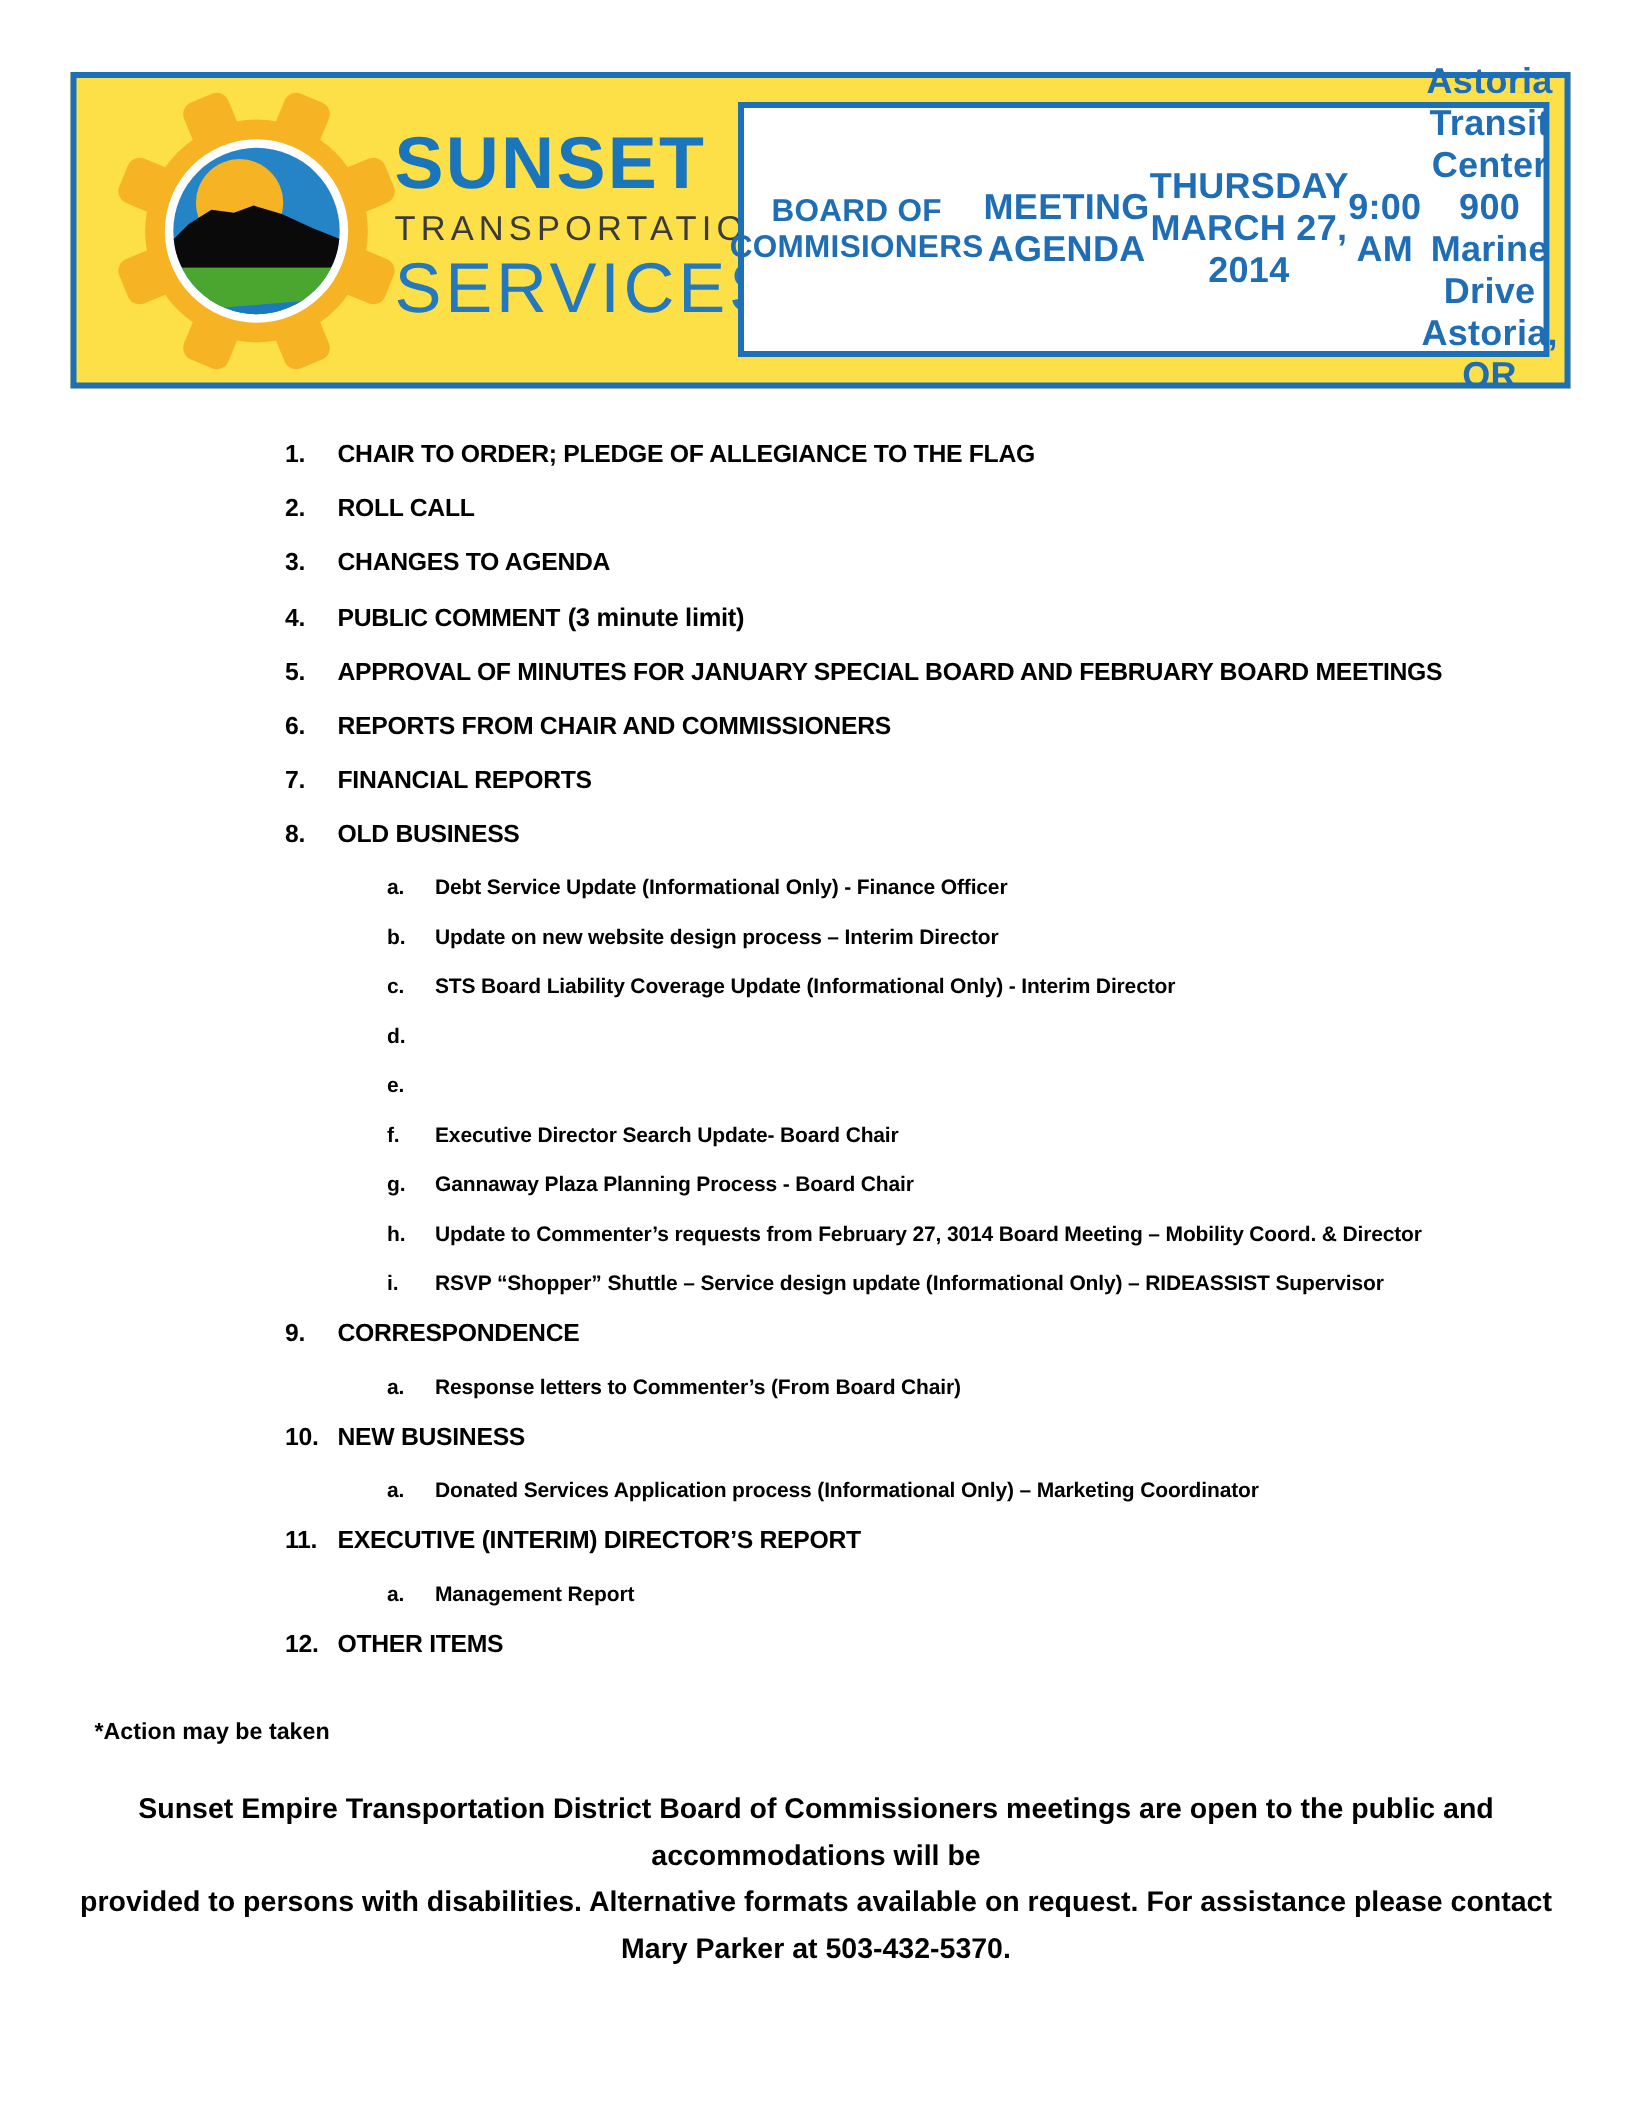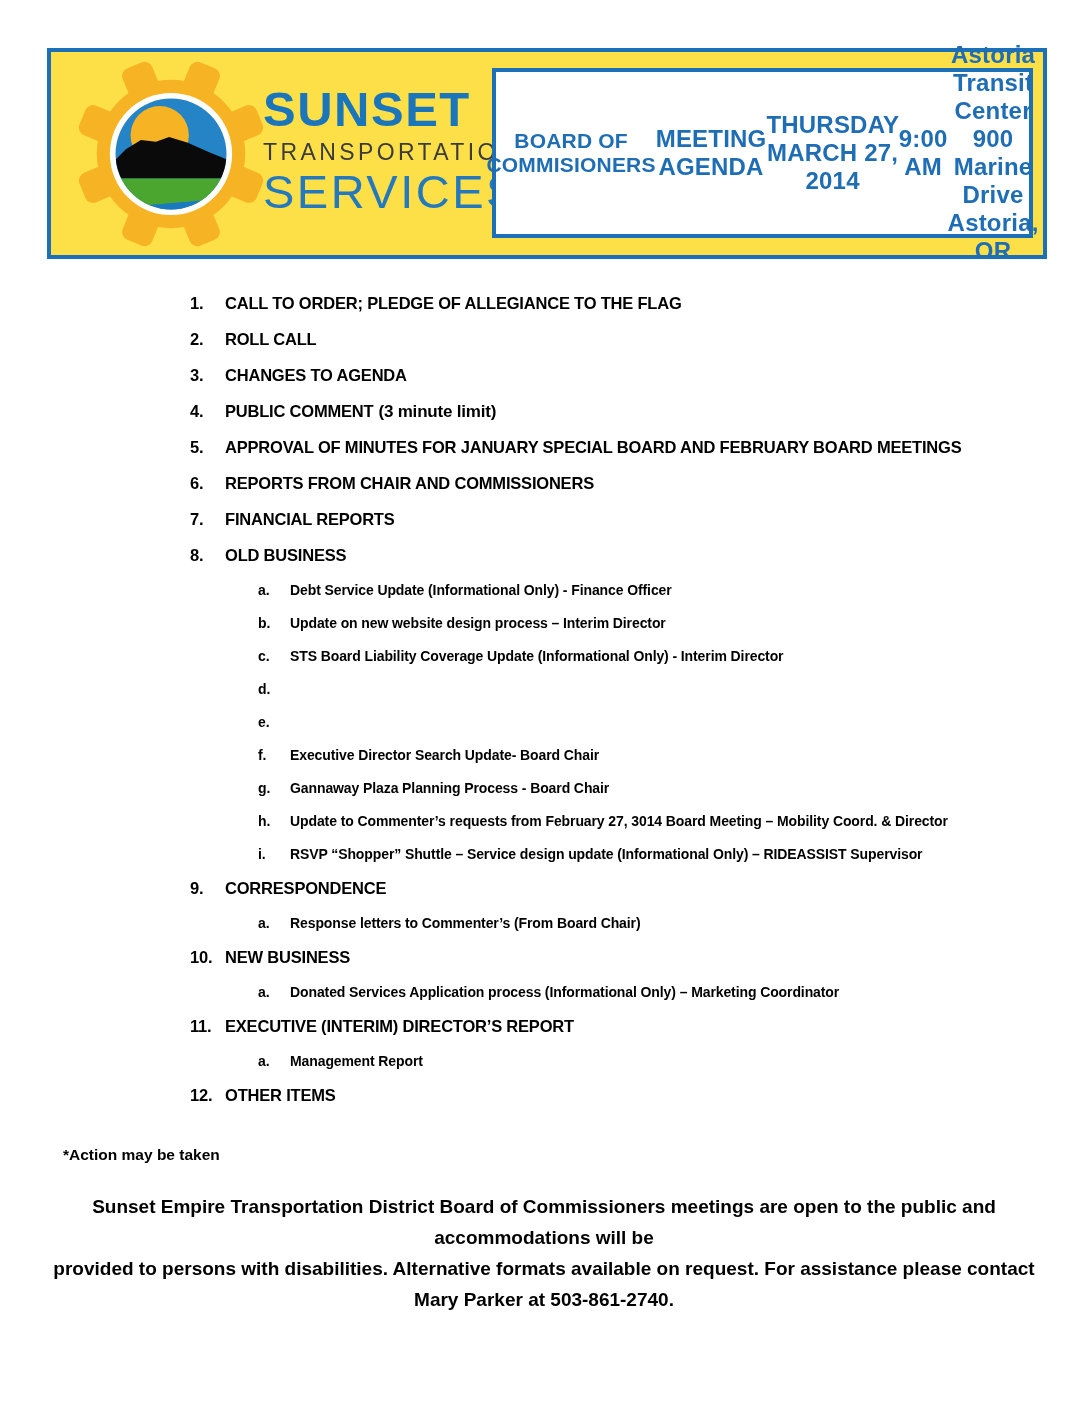--- a/index.html
+++ b/index.html
@@ -117,21 +117,21 @@
       <div class="mb-line">THURSDAY MARCH 27, 2014</div>
       <div class="mb-line">9:00 AM</div>
       <div class="mb-line">Astoria Transit Center 900 Marine Drive Astoria, OR</div>
     </div>
   </div>
 
   <div class="agenda">
 
     <div class="item">
       <span class="num">1.</span>
-      <span class="txt">CALL TO ORDER; PLEDGE OF ALLEGIANCE TO THE FLAG</span>
+      <span class="txt">CHAIR TO ORDER; PLEDGE OF ALLEGIANCE TO THE FLAG</span>
     </div>
 
     <div class="item">
       <span class="num">2.</span>
       <span class="txt">ROLL CALL</span>
     </div>
 
     <div class="item">
       <span class="num">3.</span>
       <span class="txt">CHANGES TO AGENDA</span>
@@ -235,16 +235,16 @@
     <div class="item">
       <span class="num">12.</span>
       <span class="txt">OTHER ITEMS</span>
     </div>
 
   </div>
 
   <div class="action-note">*Action may be taken</div>
   <div class="public-note">
     <div>Sunset Empire Transportation District Board of Commissioners meetings are open to the public and accommodations will be</div>
-    <div>provided to persons with disabilities.  Alternative formats available on request. For assistance please contact Mary Parker at 503-861-2740.</div>
+    <div>provided to persons with disabilities.  Alternative formats available on request. For assistance please contact Mary Parker at 503-432-5370.</div>
   </div>
 
 </div>
 
 </body></html>

